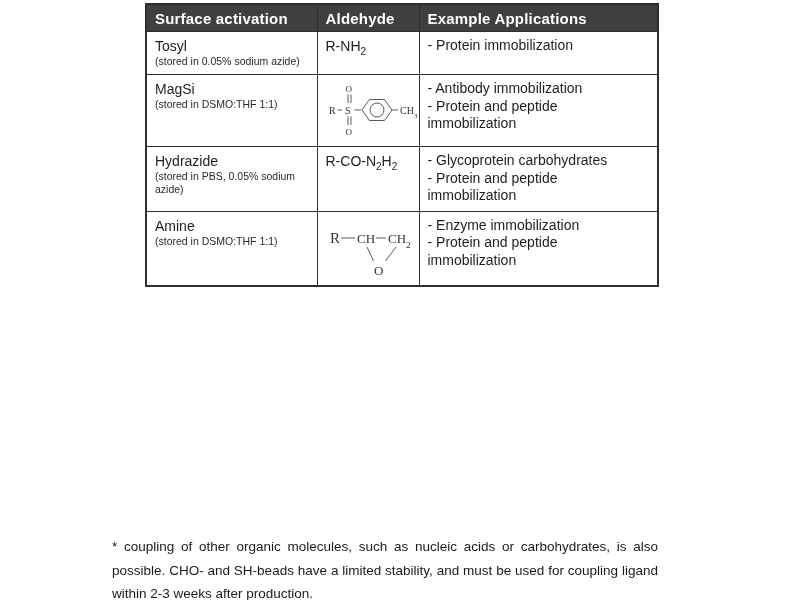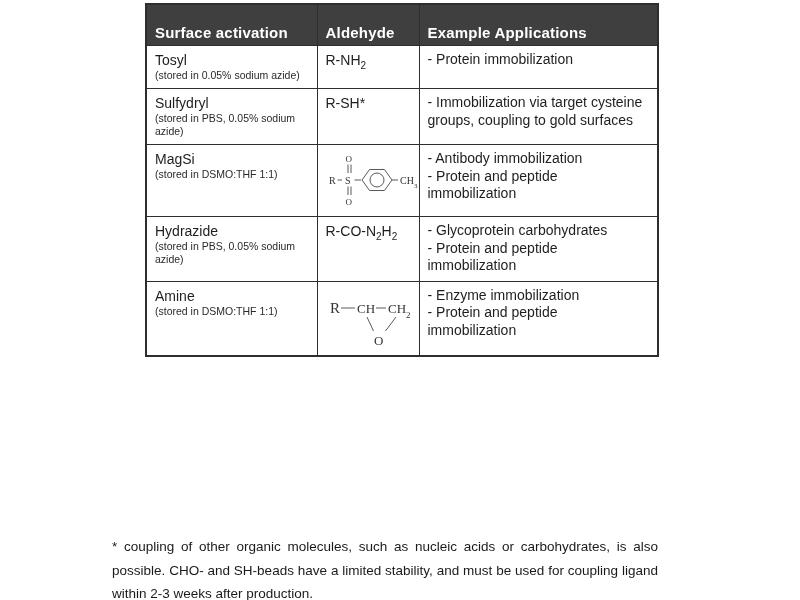--- a/index.html
+++ b/index.html
@@ -27,21 +27,21 @@
   col.c1 { width: 171px; }
   col.c2 { width: 102px; }
   col.c3 { width: 239px; }
 
   table.chem-table th {
     background: var(--header-bg, #3f3f3f);
     color: var(--header-text, #ffffff);
     font-size: 15px;
     font-weight: bold;
     text-align: left;
-    padding: 19px 8px 4px 8px;
+    padding: 5px 8px 4px 8px;
     border: 1px solid var(--border, #2e2e2e);
     letter-spacing: 0.2px;
   }
   table.chem-table td {
     border: 1px solid var(--border, #2e2e2e);
     vertical-align: top;
     padding: 5px 8px 6px 8px;
     color: var(--text, #1e1e1e);
   }
 
@@ -102,37 +102,20 @@
           
         <span>R-NH</span><sub>2</sub></div>
       </td>
       <td>
         <div class="apps">
               <div>- Protein immobilization</div>
             </div>
       </td>
     </tr>
 
-    <tr>
-      <td>
-        <div class="surface-name">Sulfydryl</div>
-        <div class="storage-note">(stored in PBS, 0.05% sodium azide)</div>
-      </td>
-      <td>
-        <div class="formula">
-          
-          
-        <span>R-SH*</span></div>
-      </td>
-      <td>
-        <div class="apps">
-              <div>- Immobilization via target cysteine groups, coupling to gold surfaces</div>
-            </div>
-      </td>
-    </tr>
 
     <tr>
       <td>
         <div class="surface-name">MagSi</div>
         <div class="storage-note">(stored in DSMO:THF 1:1)</div>
       </td>
       <td>
         <div class="formula">
           <svg class="chem-svg" width="98" height="60" viewBox="0 0 98 60">
             <text x="3" y="34" font-size="10">R</text>

